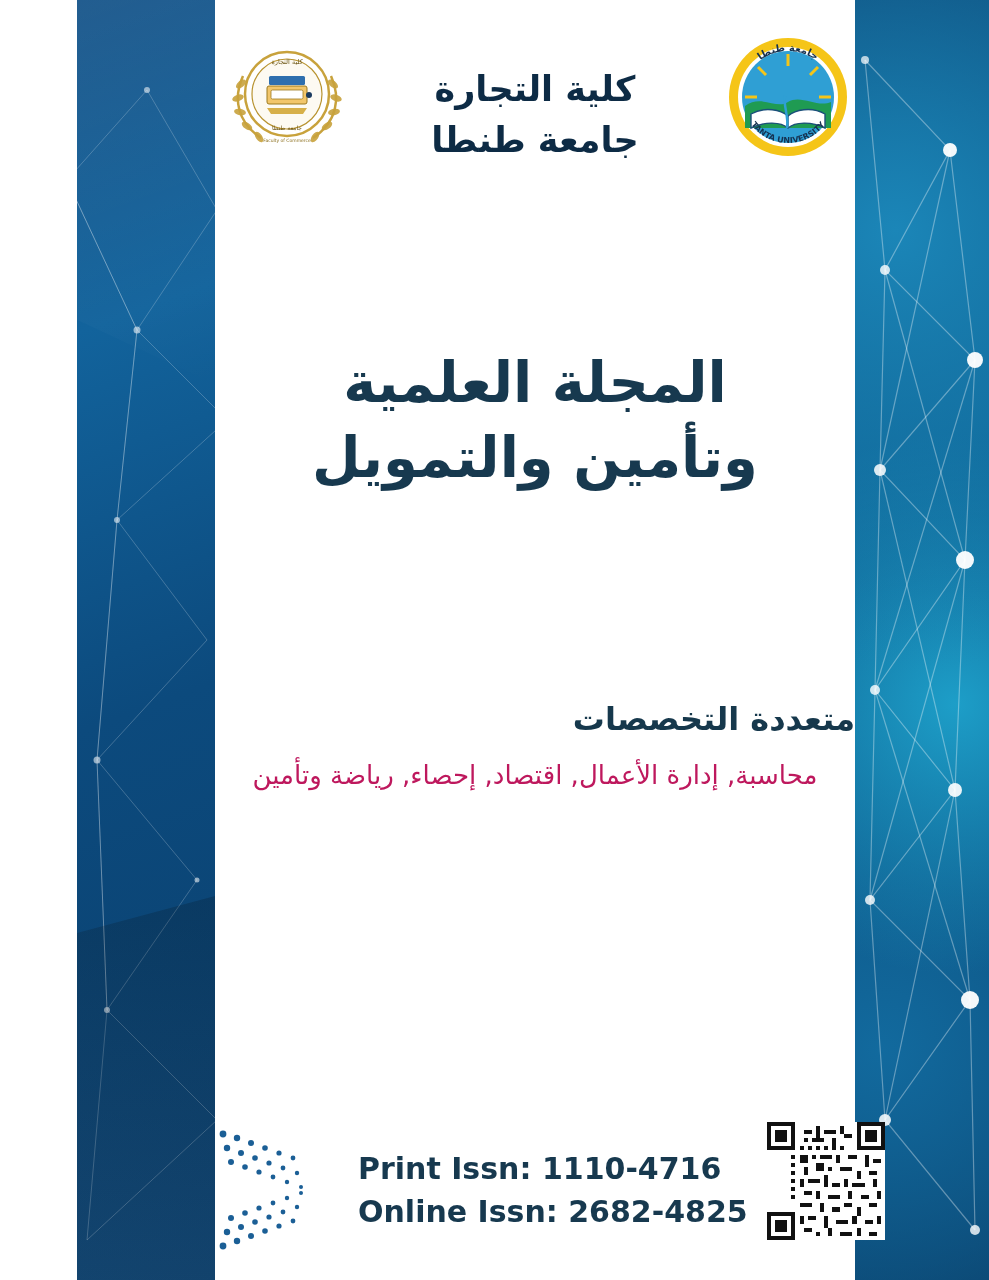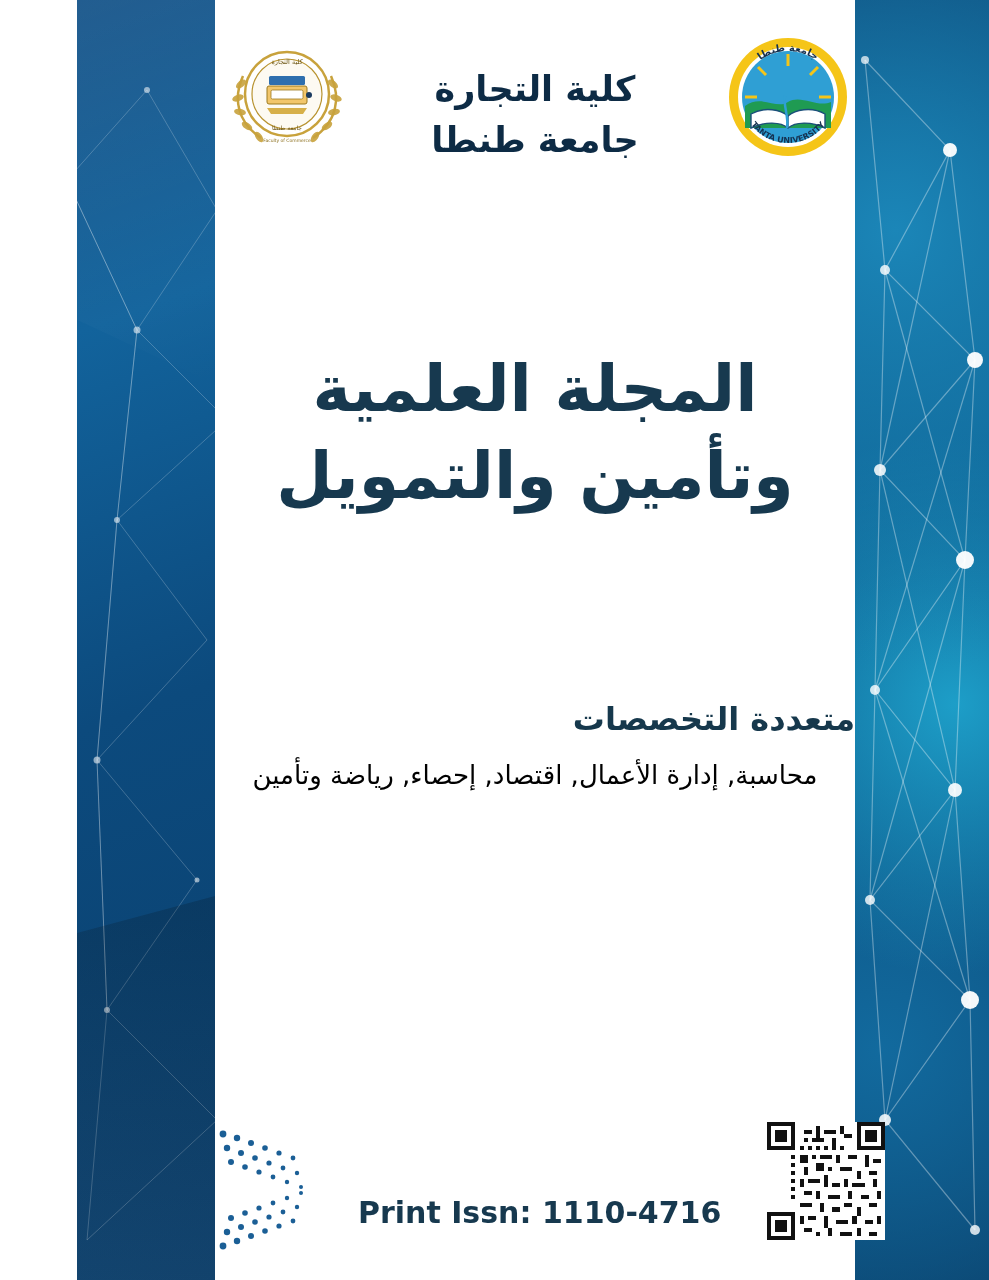--- a/index.html
+++ b/index.html
@@ -104,21 +104,21 @@
   }
 
   
   .journal-title {
     position: absolute;
     left: 138px;
     right: 134px;
     top: 345px;
     text-align: center;
     color: #17394f;
-    font-size: 65px;
+    font-size: 56px;
     font-weight: bold;
     line-height: 1.34;
     letter-spacing: 1px;
   }
 
   .multi-disc {
     position: absolute;
     left: 138px;
     right: 134px;
     top: 700px;
@@ -126,39 +126,38 @@
     color: #16384c;
     font-size: 32px;
     font-weight: bold;
   }
   .disciplines {
     position: absolute;
     left: 138px;
     right: 134px;
     top: 757px;
     text-align: center;
-    color: #000000;
+    color: #be185d;
     font-size: 26px;
     font-weight: normal;
     line-height: 1.4;
   }
 
   
   .issn-block {
     position: absolute;
     left: 281px;
     top: 1148px;
     direction: ltr;
     text-align: left;
     color: #17394f;
     font-family: "DejaVu Sans", sans-serif;
     font-weight: bold;
     font-size: 30px;
     line-height: 1.42;
-    margin-top: 44px;
   }
   .issn-line { white-space: nowrap; }
 
   .chevron-dots {
     position: absolute;
     left: 136px;
     top: 1120px;
     width: 122px;
     height: 140px;
   }
@@ -351,20 +350,21 @@
           <circle cx="52" cy="111" r="2.8"></circle>
         <circle cx="38" cy="116" r="3.0"></circle>
           <circle cx="24" cy="121" r="3.2"></circle>
           <circle cx="10" cy="126" r="3.4"></circle>
       </g>
     </svg>
   </div>
 
   <div class="issn-block">
     <div class="issn-line">Print Issn: 1110-4716</div>
+    <div class="issn-line">Online Issn: 2682-4825</div>
   </div>
 
   <div class="qr">
     <svg viewBox="0 0 29 29" width="118" height="118" shape-rendering="crispEdges">
       <rect width="29" height="29" fill="#ffffff"></rect>
       <g fill="#111111">
 
         <rect x="0" y="0" width="7" height="1"></rect>
           <rect x="0" y="6" width="7" height="1"></rect>
         <rect x="0" y="0" width="1" height="7"></rect>

